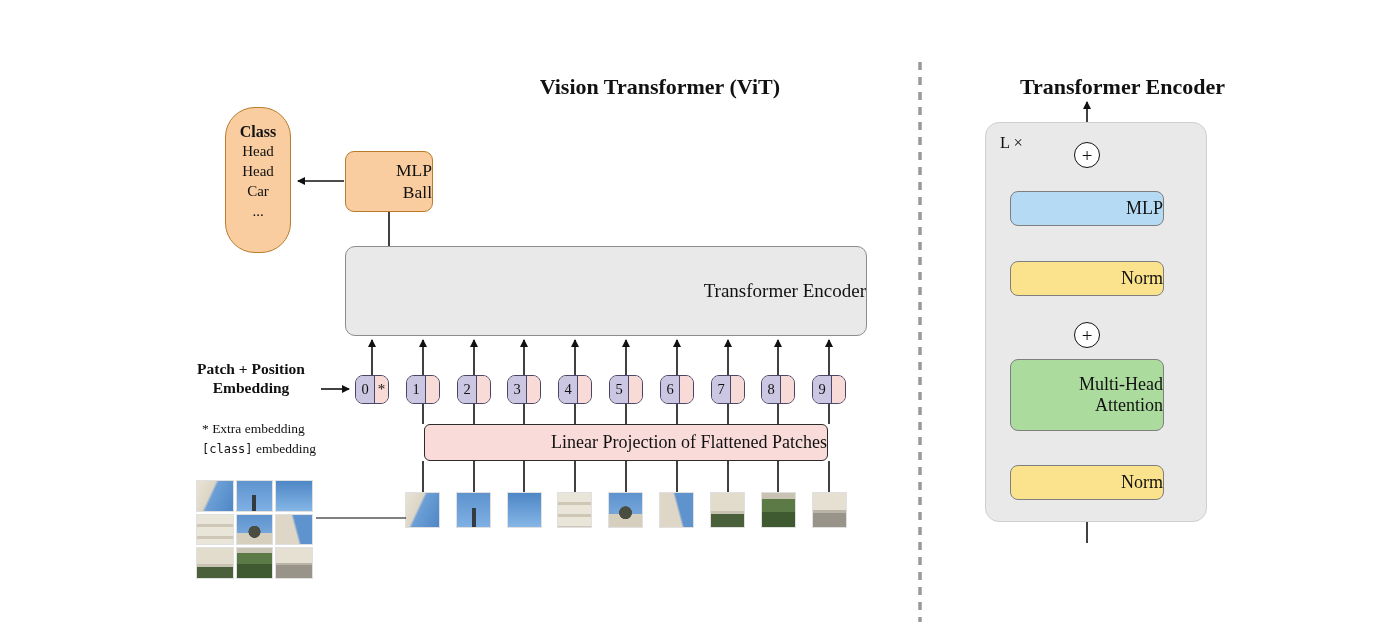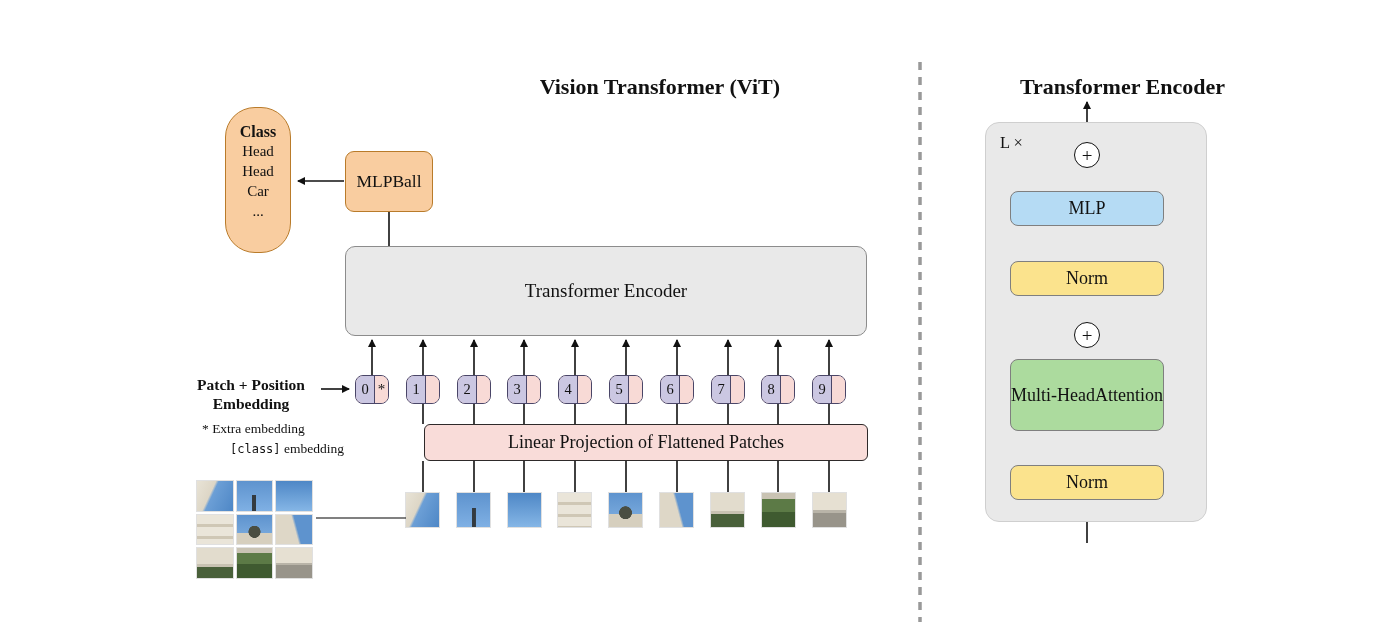--- a/index.html
+++ b/index.html
@@ -10,40 +10,40 @@
 
   .dtitle { position:absolute; font-weight:bold; font-size:22px; text-align:right; }
   .lt { left:300px; top:74px; width:480px; }
   .rt { left:965px; top:74px; width:260px; }
 
   .class-bubble { position:absolute; left:225px; top:107px; width:66px; height:146px;
     background:var(--orange-fill); border:1.6px solid var(--orange-border); border-radius:30px;
     text-align:center; padding-top:13px; font-size:15px; line-height:1.32; }
   .cb-title { font-weight:bold; font-size:16px; }
 
-  .box { position:absolute; display:flex; flex-direction:row; align-items:center;
+  .box { position:absolute; display:flex; flex-direction:column; align-items:flex-end;
          justify-content:center; text-align:center; }
   .mlp-head { left:345px; top:151px; width:88px; height:61px; background:var(--orange-fill);
     border:1.6px solid var(--orange-border); border-radius:9px; font-size:17.5px; line-height:1.25; }
   .encoder-box { left:345px; top:246px; width:522px; height:90px; background:var(--gray-fill);
     border:1.5px solid var(--gray-border); border-radius:10px; font-size:19px; }
 
-  .pp-label { position:absolute; left:184px; top:376px; width:134px; text-align:center;
+  .pp-label { position:absolute; left:184px; top:360px; width:134px; text-align:center;
     font-weight:bold; font-size:15.5px; line-height:1.22; }
   .note { position:absolute; left:202px; top:419px; font-size:13.5px; line-height:1.5; }
-  .note code { font-family:"DejaVu Sans Mono",monospace; font-size:12px;margin-left:28px; }
+  .note code { font-family:"DejaVu Sans Mono",monospace; font-size:12px; }
 
   .token { position:absolute; top:375px; height:29px; display:flex; border-radius:8px;
     overflow:hidden; border:1.4px solid var(--purple-border); background:var(--pink-fill); }
   .tk-num { width:19px; background:var(--purple-fill); display:flex; align-items:center;
     justify-content:center; font-size:14.5px; border-right:1.4px solid var(--purple-border); }
   .tk-patch { width:13px; background:var(--pink-fill); display:flex; align-items:center;
     justify-content:center; font-size:15px; }
 
-  .linproj { left:424px; top:424px; width:444px; height:37px; background:var(--linproj-fill);
+  .linproj { left:424px; top:424px; width:404px; height:37px; background:var(--linproj-fill);
     border:1.5px solid #2E2A2A; border-radius:6px; font-size:18px; }
 
   .img-patch { position:absolute; top:493px; width:33px; height:34px; outline:1px solid rgba(0,0,0,0.12); }
   .img-grid { position:absolute; left:197px; top:481px; width:115px; height:97px;
     display:grid; grid-template-columns:repeat(3,1fr); grid-template-rows:repeat(3,1fr); gap:4px; }
   .img-grid > div { outline:1px solid rgba(0,0,0,0.12); }
 
   
   .p1 { background:linear-gradient(115deg,#E8E3D6 0%,#DDD6C6 38%,#6C9FD6 44%,#4E87C6 100%); }
   .p2 { background-image:linear-gradient(to top,#333A40 0 55%,rgba(0,0,0,0) 55%),linear-gradient(180deg,#5E93CE,#7FB0E4);

